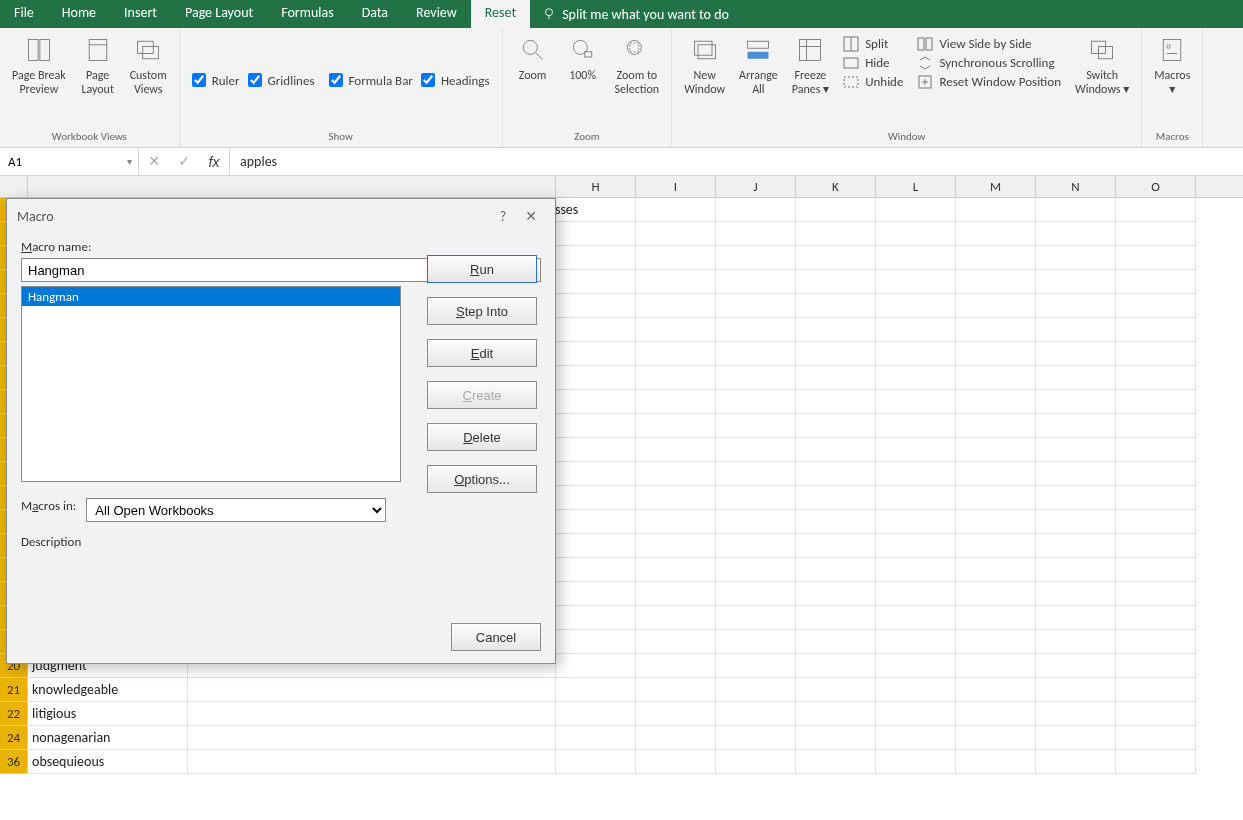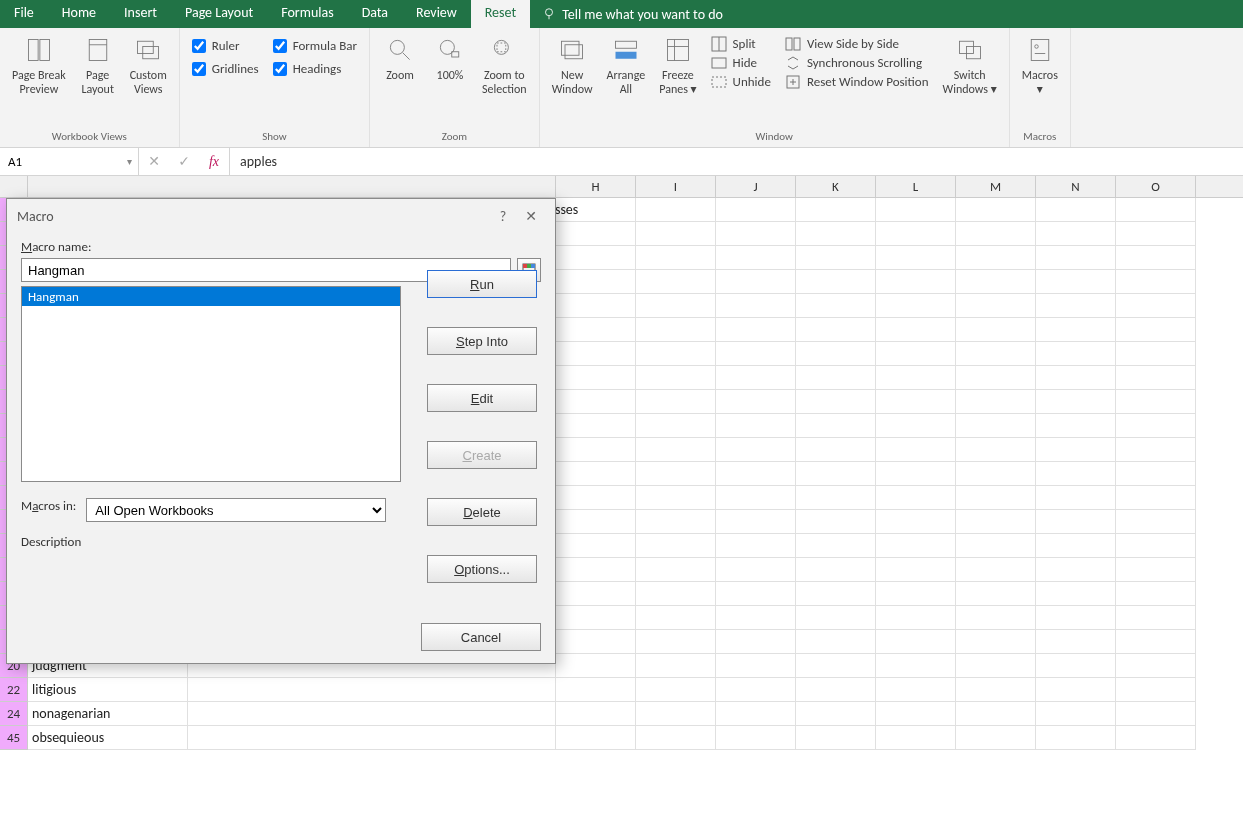--- a/index.html
+++ b/index.html
@@ -13,91 +13,91 @@
 .tell-me svg { width: 14px; height: 14px; }
 
 
 .ribbon { display: flex; background: #f3f3f3; height: 120px; border-bottom: 1px solid #d4d4d4; }
 .group { display: flex; flex-direction: column; border-right: 1px solid #e1e1e1; padding: 4px 6px 2px 6px; height: 100%; }
 .group-body { display: flex; flex: 1; gap: 2px; }
 .group-label { font-size: 11px; color: #666; text-align: center; padding: 2px 0; }
 .big-btn { display: flex; flex-direction: column; align-items: center; justify-content: flex-start; padding: 2px 6px; cursor: pointer; text-align: center; font-size: 12px; color: #444; min-width: 48px; }
 .big-btn .ico { width: 32px; height: 32px; margin-bottom: 2px; display: flex; align-items: center; justify-content: center; }
 .big-btn .ico svg { width: 28px; height: 28px; stroke: #777; fill: none; }
-.chk-col { display: flex; flex-direction: column; gap: 8px; padding: 6px; font-size: 13px; color: #444; }
+.chk-col { display: flex; flex-direction: row; gap: 8px; padding: 6px; font-size: 13px; color: #444; }
 .chk { display: flex; align-items: center; gap: 6px; }
 .chk input { width: 14px; height: 14px; }
 .win-col { display: flex; flex-direction: column; gap: 3px; padding: 4px 6px; font-size: 13px; color: #444; }
 .win-item { display: flex; align-items: flex-start; gap: 6px; }
 .win-item svg { width: 16px; height: 16px; stroke: #777; fill: none; }
 
 
 .formula-bar { display: flex; height: 28px; border-bottom: 1px solid #d4d4d4; align-items: stretch; }
 .name-box { width: 139px; border-right: 1px solid #d4d4d4; display: flex; align-items: center; padding: 0 8px; font-size: 13px; position: relative; }
 .name-box::after { content: "▾"; position: absolute; right: 6px; color: #888; font-size: 10px; }
 .fb-btns { display: flex; align-items: center; border-right: 1px solid #d4d4d4; }
 .fb-btn { width: 30px; text-align: center; color: #aaa; font-size: 14px; cursor: pointer; }
-.fb-btn.fx { font-style: italic; color: #be185d; font-family: Liberation Serif, serif; }
+.fb-btn.fx { font-style: italic; color: #404040; font-family: Liberation Sans, sans-serif; }
 .fb-input { flex: 1; padding: 0 10px; display: flex; align-items: center; font-size: 14px; color: #333; }
 
 
 .grid { position: relative; }
 .col-headers { display: flex; height: 22px; background: #f0f0f0; border-bottom: 1px solid #ccc; }
 .corner { width: 28px; border-right: 1px solid #ccc; background: #f0f0f0; }
 .col-h { width: 80px; text-align: center; font-size: 13px; color: #333; border-right: 1px solid #ccc; line-height: 22px; }
 .rows { }
 .row { display: flex; height: 24px; }
-.row-h { width: 28px; background: #f0abfc; text-align: center; font-size: 13px; color: #333; border-right: 1px solid #ccc; border-bottom: 1px solid #ccc; line-height: 24px; }
+.row-h { width: 28px; background: #eab308; text-align: center; font-size: 13px; color: #333; border-right: 1px solid #ccc; border-bottom: 1px solid #ccc; line-height: 24px; }
 .cell { width: 80px; border-right: 1px solid #e0e0e0; border-bottom: 1px solid #e0e0e0; font-size: 14px; padding: 0 4px; line-height: 24px; overflow: visible; white-space: nowrap; color: #222; }
 .cell0 { width: 160px; }
 
 
 .dialog { position: absolute; left: 6px; top: 198px; width: 550px; height: 466px; background: #f2f2f2; border: 1px solid #8a8a8a; box-shadow: 4px 4px 14px rgba(0,0,0,0.25); }
 .dlg-title { display: flex; align-items: center; height: 34px; padding: 0 10px; font-size: 14px; color: #555; }
 .dlg-title .sp { flex: 1; }
 .dlg-title .icon-btn { width: 28px; text-align: center; color: #666; cursor: pointer; font-size: 14px; }
 .dlg-body { padding: 6px 14px; font-size: 13px; color: #333; position: relative; height: calc(100% - 34px); }
 .dlg-label { margin-bottom: 4px; }
 .mn-row { display: flex; gap: 6px; margin-bottom: 4px; }
 .mn-input { flex: 1; background: #fff; border: 1px solid #8a8a8a; height: 24px; padding: 0 6px; font-size: 13px; }
 .mn-btn { width: 24px; height: 24px; border: 1px solid #8a8a8a; background: linear-gradient(#fdfdfd,#e6e6e6); cursor: pointer; display:flex;align-items:center;justify-content:center;}
 .mn-btn svg{width:14px;height:14px;}
 .macro-list { background: #fff; border: 1px solid #8a8a8a; height: 196px; width: 380px; overflow: hidden; }
 .macro-list .item { padding: 2px 6px; font-size: 13px; }
 .macro-list .item.selected { background: #0078d7; color: #fff; }
 .dlg-btns { position: absolute; left: 420px; top: 22px; display: flex; flex-direction: column; gap: 14px; }
-.dlg-btn { width: 110px; height: 28px; border: 1px solid #8a8a8a; background: linear-gradient(#fdfdfd,#e6e6e6); font-size: 13px; color: #333; cursor: pointer; margin-top: 15px; }
+.dlg-btn { width: 110px; height: 28px; border: 1px solid #8a8a8a; background: linear-gradient(#fdfdfd,#e6e6e6); font-size: 13px; color: #333; cursor: pointer; }
 .dlg-btn.primary { border: 1.5px solid #2a6dd4; }
 .dlg-btn.disabled { color: #aaa; }
 .macros-in-row { display: flex; gap: 10px; margin-top: 16px; }
 .macros-in-row select { width: 300px; height: 24px; border: 1px solid #8a8a8a; font-size: 13px; padding: 0 4px; background: #fff; }
 .desc { margin-top: 12px; }
 .cancel-row { position: absolute; right: 14px; bottom: 12px; }
-.cancel-row .dlg-btn { width: 120px; }
+.cancel-row .dlg-btn { width: 90px; }
 
 .underline { text-decoration: underline; }
 </style>
 </head>
 <body>
 
 <div class="tabs">
   <div class="tab">File</div>
   <div class="tab">Home</div>
   <div class="tab">Insert</div>
   <div class="tab">Page Layout</div>
   <div class="tab">Formulas</div>
   <div class="tab">Data</div>
   <div class="tab">Review</div>
   <div class="tab active">Reset</div>
   <div class="tell-me">
     <svg viewBox="0 0 16 16">
         <circle cx="8" cy="6" r="4" stroke="#fff" fill="none"></circle>
         <line x1="8" y1="10" x2="8" y2="14" stroke="#fff"></line>
       </svg>
-    <span>Tell me what you want to do</span>
+    <span>Split me what you want to do</span>
   </div>
 </div>
 
 <div class="ribbon">
 
   <div class="group">
     <div class="group-body">
       <div class="big-btn">
         <div class="ico">
             <svg viewBox="0 0 32 32">
@@ -561,20 +561,33 @@
         <div class="cell"></div>
         <div class="cell"></div>
         <div class="cell"></div>
         <div class="cell"></div>
         <div class="cell"></div>
         <div class="cell"></div>
         <div class="cell"></div>
         <div class="cell"></div>
       </div>
       <div class="row">
+        <div class="row-h">21</div>
+        <div class="cell cell0">knowledgeable</div>
+        <div class="cell" style="width: 368px;"></div>
+        <div class="cell"></div>
+        <div class="cell"></div>
+        <div class="cell"></div>
+        <div class="cell"></div>
+        <div class="cell"></div>
+        <div class="cell"></div>
+        <div class="cell"></div>
+        <div class="cell"></div>
+      </div>
+      <div class="row">
         <div class="row-h">22</div>
         <div class="cell cell0">litigious</div>
         <div class="cell" style="width: 368px;"></div>
         <div class="cell"></div>
         <div class="cell"></div>
         <div class="cell"></div>
         <div class="cell"></div>
         <div class="cell"></div>
         <div class="cell"></div>
         <div class="cell"></div>
@@ -587,21 +600,21 @@
         <div class="cell"></div>
         <div class="cell"></div>
         <div class="cell"></div>
         <div class="cell"></div>
         <div class="cell"></div>
         <div class="cell"></div>
         <div class="cell"></div>
         <div class="cell"></div>
       </div>
       <div class="row">
-        <div class="row-h">45</div>
+        <div class="row-h">36</div>
         <div class="cell cell0">obsequieous</div>
         <div class="cell" style="width: 368px;"></div>
         <div class="cell"></div>
         <div class="cell"></div>
         <div class="cell"></div>
         <div class="cell"></div>
         <div class="cell"></div>
         <div class="cell"></div>
         <div class="cell"></div>
         <div class="cell"></div>

